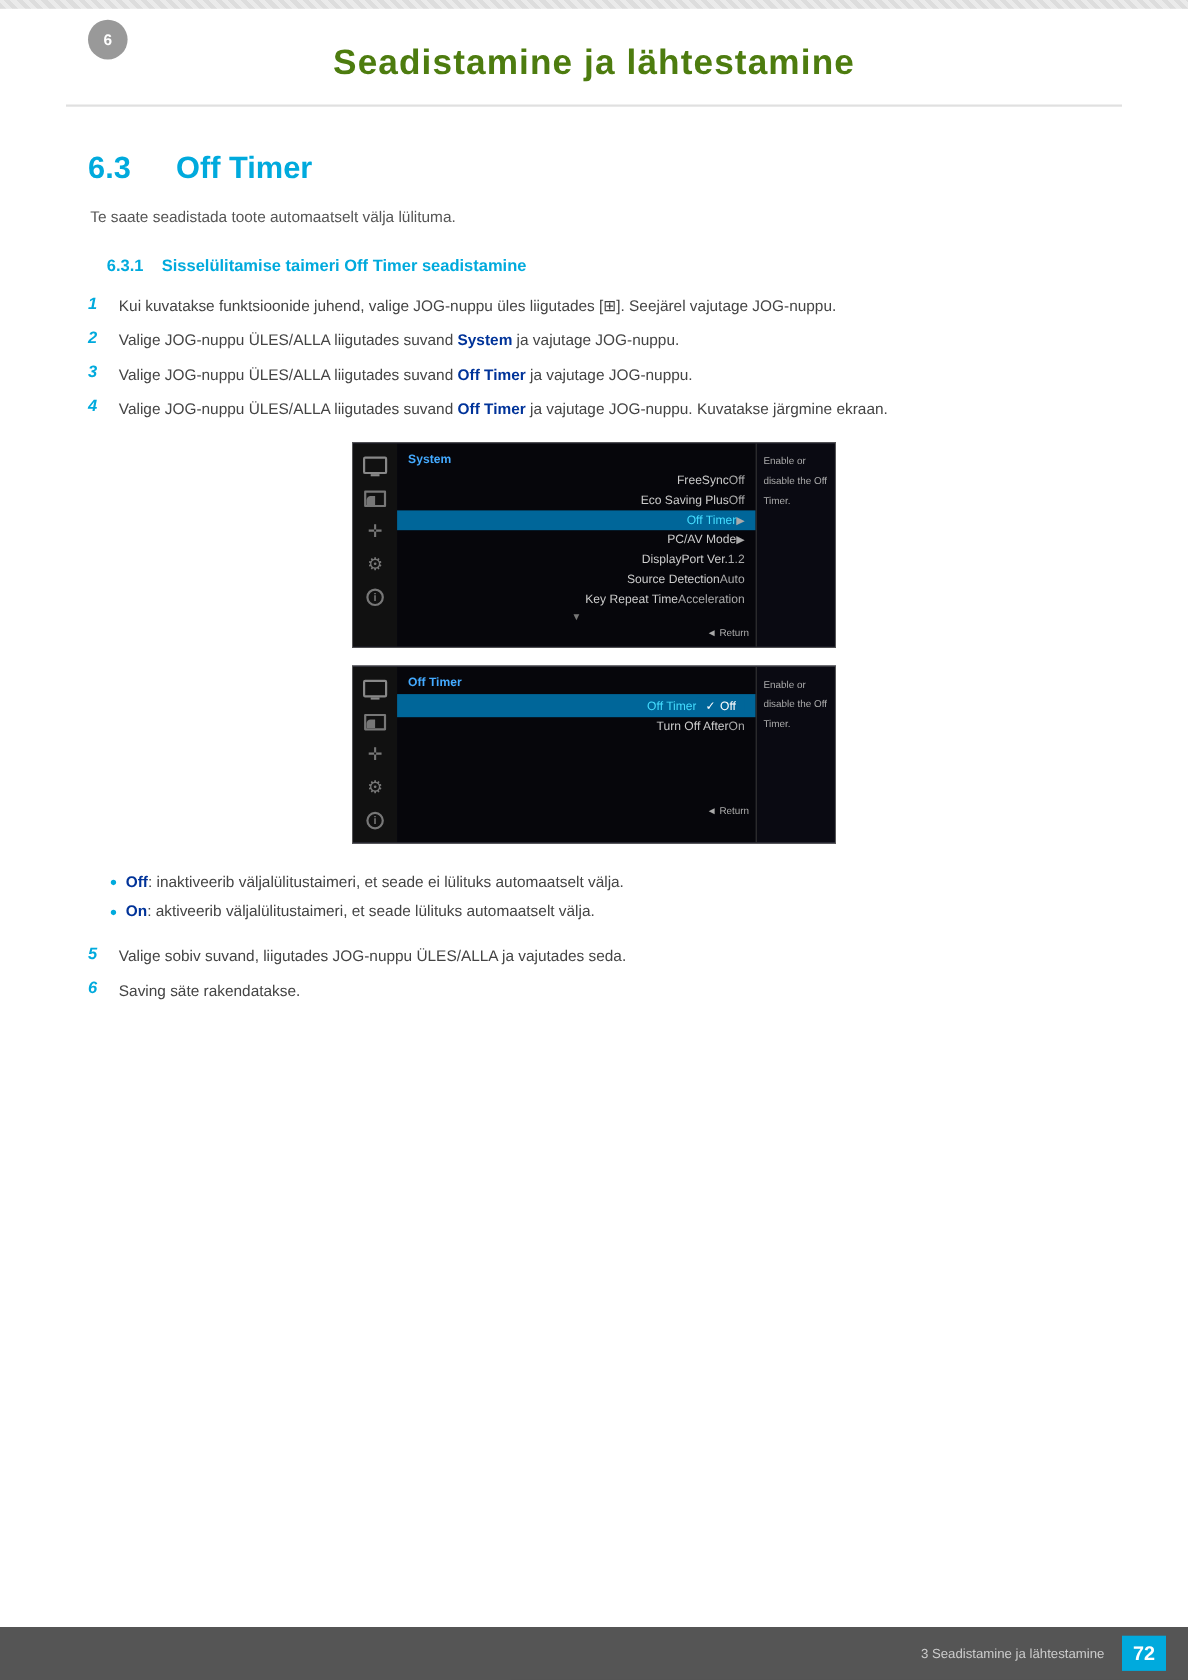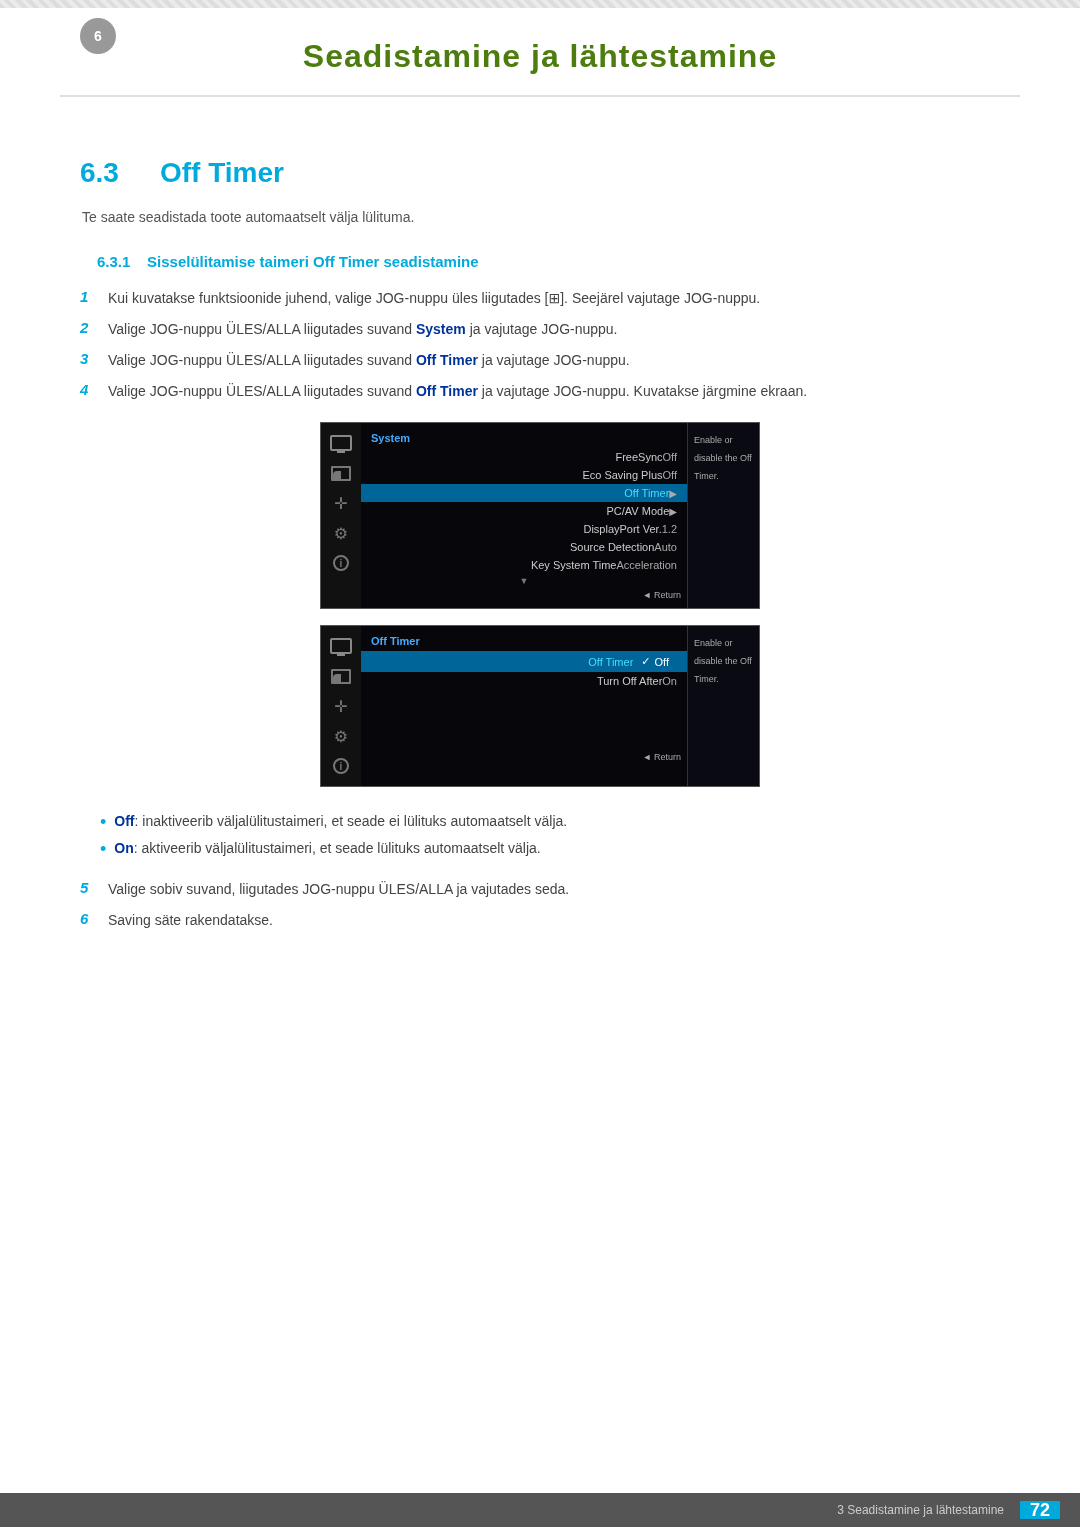--- a/index.html
+++ b/index.html
@@ -65,21 +65,20 @@
       display: flex;
       align-items: baseline;
       gap: 20px;
       margin-bottom: 20px;
     }
     .section-number {
       font-size: 28px;
       font-weight: bold;
       color: #00aadd;
       min-width: 60px;
-      margin-top: 20px;
     }
     .section-name {
       font-size: 28px;
       font-weight: bold;
       color: #00aadd;
     }
 
     
     .intro-text {
       font-size: 14px;
@@ -307,21 +306,21 @@
     .footer-chapter {
       color: #ccc;
       font-size: 12px;
     }
     .footer-page {
       background: #00aadd;
       color: white;
       font-size: 18px;
       font-weight: bold;
       width: 40px;
-      height: 18px;
+      height: 32px;
       display: flex;
       align-items: center;
       justify-content: center;
     }
 
     .menu-bottom-area {
       display: flex;
       justify-content: flex-end;
       padding: 2px 6px;
     }
@@ -425,21 +424,21 @@
         </div>
         <div class="menu-row">
           <span class="menu-label">DisplayPort Ver.</span>
           <span class="menu-value">1.2</span>
         </div>
         <div class="menu-row">
           <span class="menu-label">Source Detection</span>
           <span class="menu-value">Auto</span>
         </div>
         <div class="menu-row">
-          <span class="menu-label">Key System Time</span>
+          <span class="menu-label">Key Repeat Time</span>
           <span class="menu-value">Acceleration</span>
         </div>
         <div style="display:flex;justify-content:center;padding:2px 0;">
           <span style="font-size:9px;color:#777;">▼</span>
         </div>
         <div class="menu-bottom-area">
           <span class="return-text">◄ Return</span>
         </div>
       </div>
 

